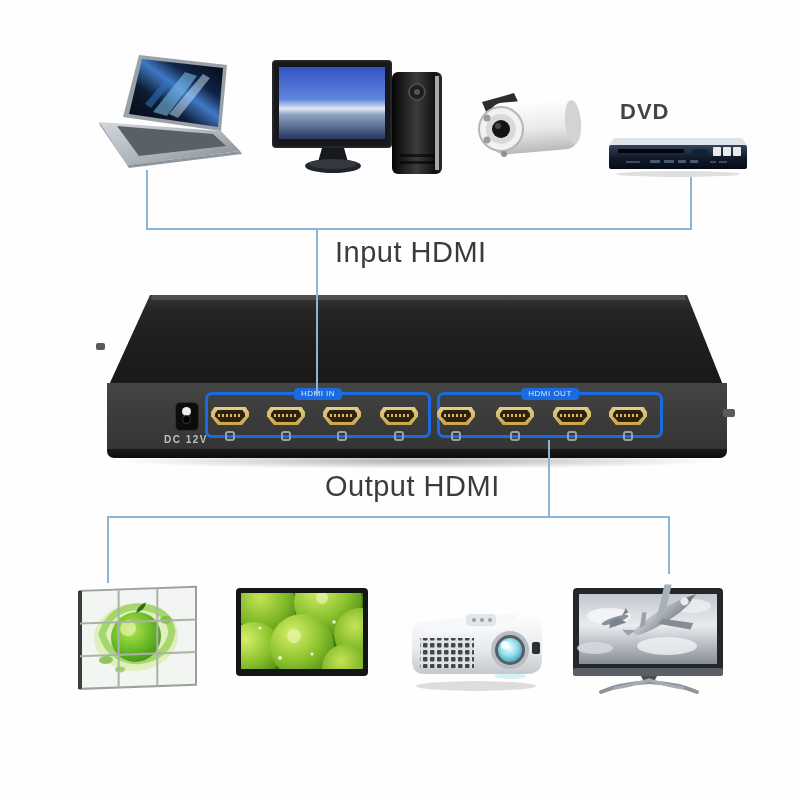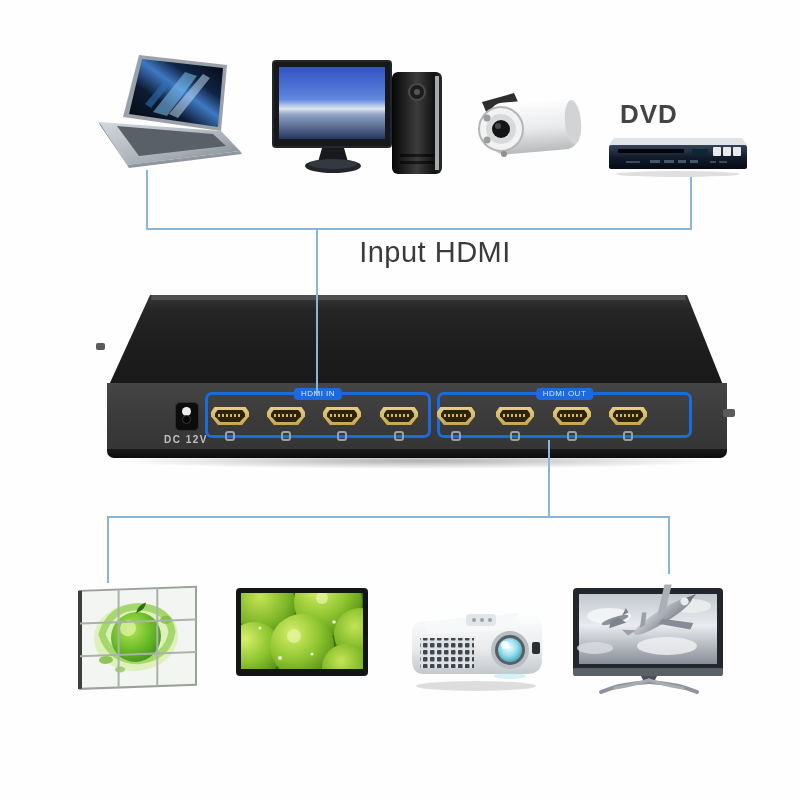--- a/index.html
+++ b/index.html
@@ -5,22 +5,22 @@
   html,body{margin:0;padding:0;background:#ffffff;}
   body{font-family:"Liberation Sans", sans-serif;}
   #canvas{position:relative;width:800px;height:800px;background:#fefefe;overflow:hidden;}
 
   
   .cline{position:absolute;background:#8ab5d8;z-index:30;}
   .cline.v{width:2px;}
   .cline.h{height:2px;}
 
   
-  .big-label{position:absolute;color:#3b3b3b;font-size:29px;letter-spacing:.5px;text-align:center;z-index:31;}
-  .dvd-label{position:absolute;color:#444;font-size:26px;font-weight:700;letter-spacing:1px;z-index:31;}
+  .big-label{position:absolute;color:#3b3b3b;font-size:29px;letter-spacing:.5px;text-align:left;z-index:31;}
+  .dvd-label{position:absolute;color:#444;font-size:22px;font-weight:700;letter-spacing:1px;z-index:31;}
 
   
   .dev{position:absolute;z-index:10;}
 
   
   #matrix{position:absolute;left:103px;top:293px;width:628px;height:176px;z-index:20;}
   #matrix .topface{position:absolute;left:0;top:0;width:628px;height:92px;
     clip-path:polygon(47px 2px,584px 2px,620px 92px,6px 92px);
     background:linear-gradient(180deg,#3a3a3a 0%,#262626 18%,#1d1d1d 60%,#191919 100%);}
   #matrix .topedge{position:absolute;left:0;top:0;width:628px;height:92px;
@@ -65,20 +65,21 @@
   <div class="cline h" style="left:146px;top:228px;width:546px;"></div>
   <div class="cline v" style="left:690px;top:177px;height:53px;"></div>
   <div class="cline v" style="left:316px;top:228px;height:168px;"></div>
 
   <div class="cline v" style="left:548px;top:440px;height:78px;"></div>
   <div class="cline h" style="left:107px;top:516px;width:563px;"></div>
   <div class="cline v" style="left:107px;top:516px;height:67px;"></div>
   <div class="cline v" style="left:668px;top:516px;height:58px;"></div>
 
   <div class="big-label" style="left:335px;top:236px;width:200px;">Input HDMI</div>
+  <div class="big-label" style="left:325px;top:470px;width:200px;">Output HDMI</div>
   <div class="dvd-label" style="left:620px;top:99px;">DVD</div>
 
   <svg class="dev" style="left:93px;top:52px;" width="150" height="118" viewBox="0 0 150 118">
     <defs>
       <linearGradient id="lapscr" x1="0" y1="1" x2="1" y2="0">
         <stop offset="0" stop-color="#05070d"></stop>
           <stop offset=".35" stop-color="#0d1b33"></stop>
         <stop offset=".55" stop-color="#3f79c4"></stop>
           <stop offset=".7" stop-color="#0f2344"></stop>
         <stop offset="1" stop-color="#05070d"></stop>
@@ -189,21 +190,21 @@
     <div class="dcjack">
       <div class="lit"></div>
       <div class="hole"></div>
     </div>
     <div class="dclabel">DC 12V</div>
 
     <div class="portgroup" style="left:102px;width:226px;">
       <div class="grouppill">HDMI IN</div>
     </div>
 
-    <div class="portgroup" style="left:334px;width:255px;text-align:right;">
+    <div class="portgroup" style="left:334px;width:226px;text-align:right;">
       <div class="grouppill">HDMI OUT</div>
     </div>
 
     <div class="hdmi-port" style="left:127px;">
         <div class="outer"></div>
         <div class="inner"></div>
         <div class="pins"></div>
       </div>
     <div class="hdmi-port" style="left:183px;">
         <div class="outer"></div>

